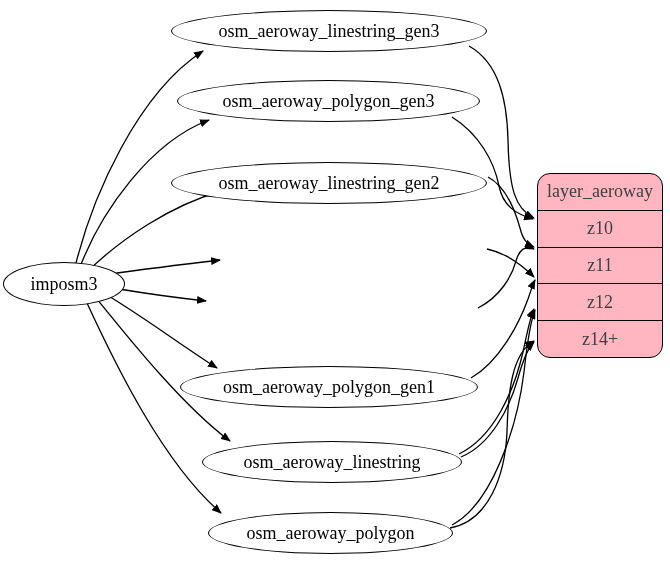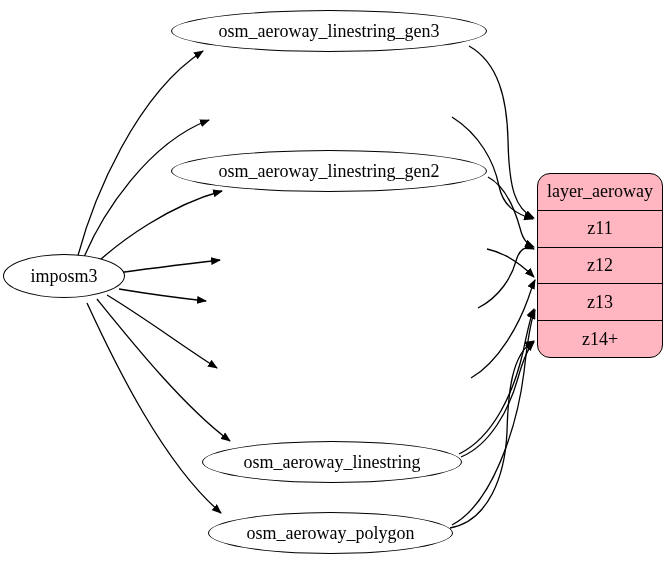--- a/index.html
+++ b/index.html
@@ -84,38 +84,44 @@
     <path class="edge" d="M 488 177 C 505 186, 515 210, 520 228 C 523 240, 527 244, 534 247" marker-end="url(#arrow)"></path>
     <path class="edge" d="M 478 308 C 500 297, 512 276, 516 261 C 519 250, 525 245, 534 249" marker-end="url(#arrow)"></path>
     <path class="edge" d="M 487 249 C 506 253, 521 264, 534 277" marker-end="url(#arrow)"></path>
     <path class="edge" d="M 471 378 C 499 362, 519 324, 528 299 C 531 290, 533 284, 535 280" marker-end="url(#arrow)"></path>
     <path class="edge" d="M 459 454 C 494 437, 514 391, 523 352 C 527 334, 530 317, 534 309" marker-end="url(#arrow)"></path>
     <path class="edge" d="M 461 457 C 490 445, 509 410, 518 378 C 523 360, 528 348, 534 342" marker-end="url(#arrow)"></path>
     <path class="edge" d="M 452 525 C 492 504, 517 428, 524 372 C 527 345, 530 322, 535 310" marker-end="url(#arrow)"></path>
     <path class="edge" d="M 450 528 C 489 521, 505 475, 507 432 C 508 392, 512 353, 534 341" marker-end="url(#arrow)"></path>
   </svg>
 
-  <div class="ellipse-node" style="left:3px; top:254px; width:122px; height:44px;">
+  <div class="ellipse-node" style="left:3px; top:262px; width:122px; height:44px;">
     <span>imposm3</span>
   </div>
 
   <div class="ellipse-node" style="left:171px; top:10px; width:316px; height:42px;">
     <span>osm_aeroway_linestring_gen3</span>
   </div>
-  <div class="ellipse-node" style="left:171px; top:150px; width:316px; height:42px;">
+  <div class="ellipse-node" style="left:177px; top:80px; width:303px; height:42px;">
+    <span>osm_aeroway_polygon_gen3</span>
+  </div>
+  <div class="ellipse-node" style="left:171px; top:162px; width:316px; height:42px;">
     <span>osm_aeroway_linestring_gen2</span>
+  </div>
+  <div class="ellipse-node" style="left:180px; top:366px; width:298px; height:42px;">
+    <span>osm_aeroway_polygon_gen1</span>
   </div>
   <div class="ellipse-node" style="left:202px; top:441px; width:260px; height:42px;">
     <span>osm_aeroway_linestring</span>
   </div>
   <div class="ellipse-node" style="left:208px; top:512px; width:245px; height:42px;">
     <span>osm_aeroway_polygon</span>
   </div>
 
-  <div class="record-node" style="background: rgb(255, 182, 193); border-color: rgb(0, 0, 0); color: #000000;">
+  <div class="record-node" style="background: rgb(255, 182, 193); border-color: rgb(0, 0, 0); color: #404040;">
     <div class="record-row">layer_aeroway</div>
+    <div class="record-row">z10</div>
     <div class="record-row">z11</div>
     <div class="record-row">z12</div>
-    <div class="record-row">z13</div>
     <div class="record-row">z14+</div>
   </div>
 
 </div>
 
 </body></html>

